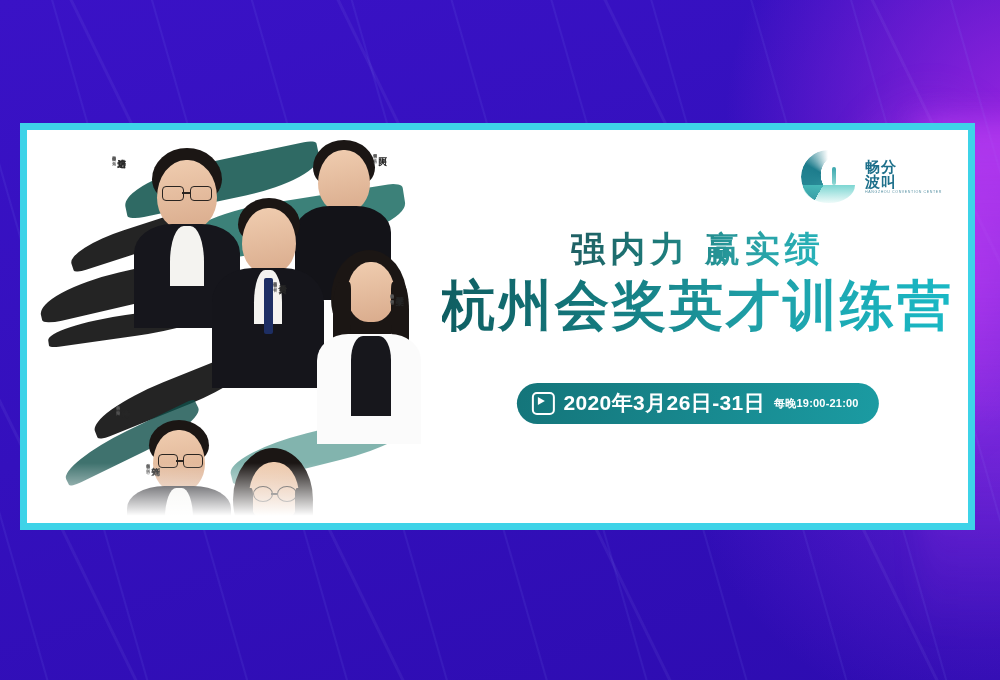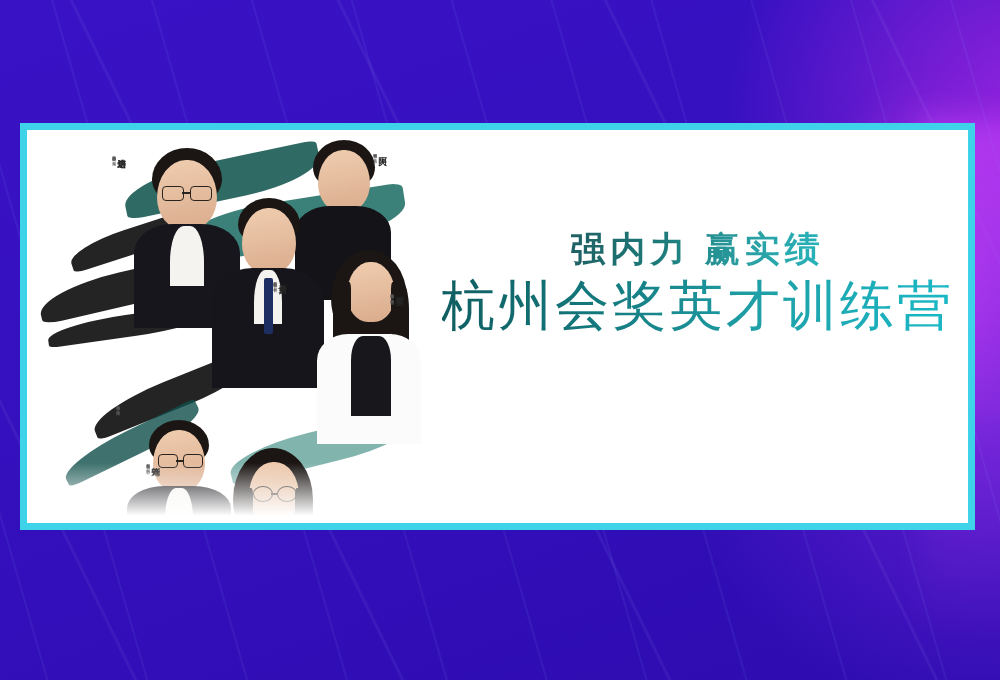--- a/index.html
+++ b/index.html
@@ -75,21 +75,21 @@
   .nmwrap .nm{writing-mode:vertical-rl;text-orientation:upright;font-size:8.5px;font-weight:700;color:#262626;line-height:1.12;}
   .nmwrap .ti{writing-mode:vertical-rl;text-orientation:upright;font-size:3.8px;color:#5a5a5a;line-height:1.25;letter-spacing:.2px;max-height:66px;}
 
   
   .textblock{position:absolute;left:400px;top:0;right:0;height:100%;}
   .kicker{position:absolute;left:50%;transform:translateX(-50%);top:96px;
      font-size:35px;font-weight:700;letter-spacing:5px;white-space:nowrap;
      background:linear-gradient(100deg,#1f5f63 0%,#1d7a79 35%,#2aa0a4 70%,#27b4bb 100%);
      -webkit-background-clip:text;background-clip:text;color:transparent;}
   .headline{position:absolute;left:50%;transform:translateX(-50%);top:140px;
-     font-size:54px;font-weight:400;letter-spacing:3px;white-space:nowrap;
+     font-size:54px;font-weight:700;letter-spacing:3px;white-space:nowrap;
      background:linear-gradient(95deg,#0f5d61 0%,#14787c 30%,#1fa0a8 62%,#19b9c6 100%);
      -webkit-background-clip:text;background-clip:text;color:transparent;}
   .subeng{position:absolute;left:50%;transform:translateX(-50%);top:211px;
      font-size:17.5px;letter-spacing:.6px;color:#5fb4bd;white-space:nowrap;font-weight:400;}
   .badge{position:absolute;left:50%;transform:translateX(-50%);top:253px;
      display:flex;align-items:center;gap:9px;white-space:nowrap;
      padding:6px 20px 7px 15px;border-radius:22px;
      background:linear-gradient(100deg,#14757a,#1b9ba2);color:#fff;}
   .badge .bicon{width:19px;height:19px;border:2px solid #fff;border-radius:5px;
      position:relative;flex:0 0 auto;}
@@ -226,22 +226,39 @@
           <span class="nm">刘锋</span>
           <span class="ti">杭州市会议展览业
 促进中心</span>
         </div>
 
         <div class="fade"></div>
       </div>
 
       <div class="textblock">
 
+        <div class="logo">
+          <div class="logomark">
+            <div class="moon"></div>
+            <div class="water"></div>
+            <div class="fig"></div>
+          </div>
+          <div class="logotxt">
+            <span class="lz">畅分</span>
+            <span class="lz">波叫</span>
+            <span class="ls">HANGZHOU CONVENTION CENTER</span>
+          </div>
+        </div>
 
         <div class="kicker">强内力 赢实绩</div>
         <div class="headline">杭州会奖英才训练营</div>
 
+        <div class="badge">
+          <span class="bicon"></span>
+          <span class="bdate">2020年3月26日-31日</span>
+          <span class="btime">每晚19:00-21:00</span>
+        </div>
 
       </div>
 
     </div>
   </div>
 </div>
 
 </body></html>

